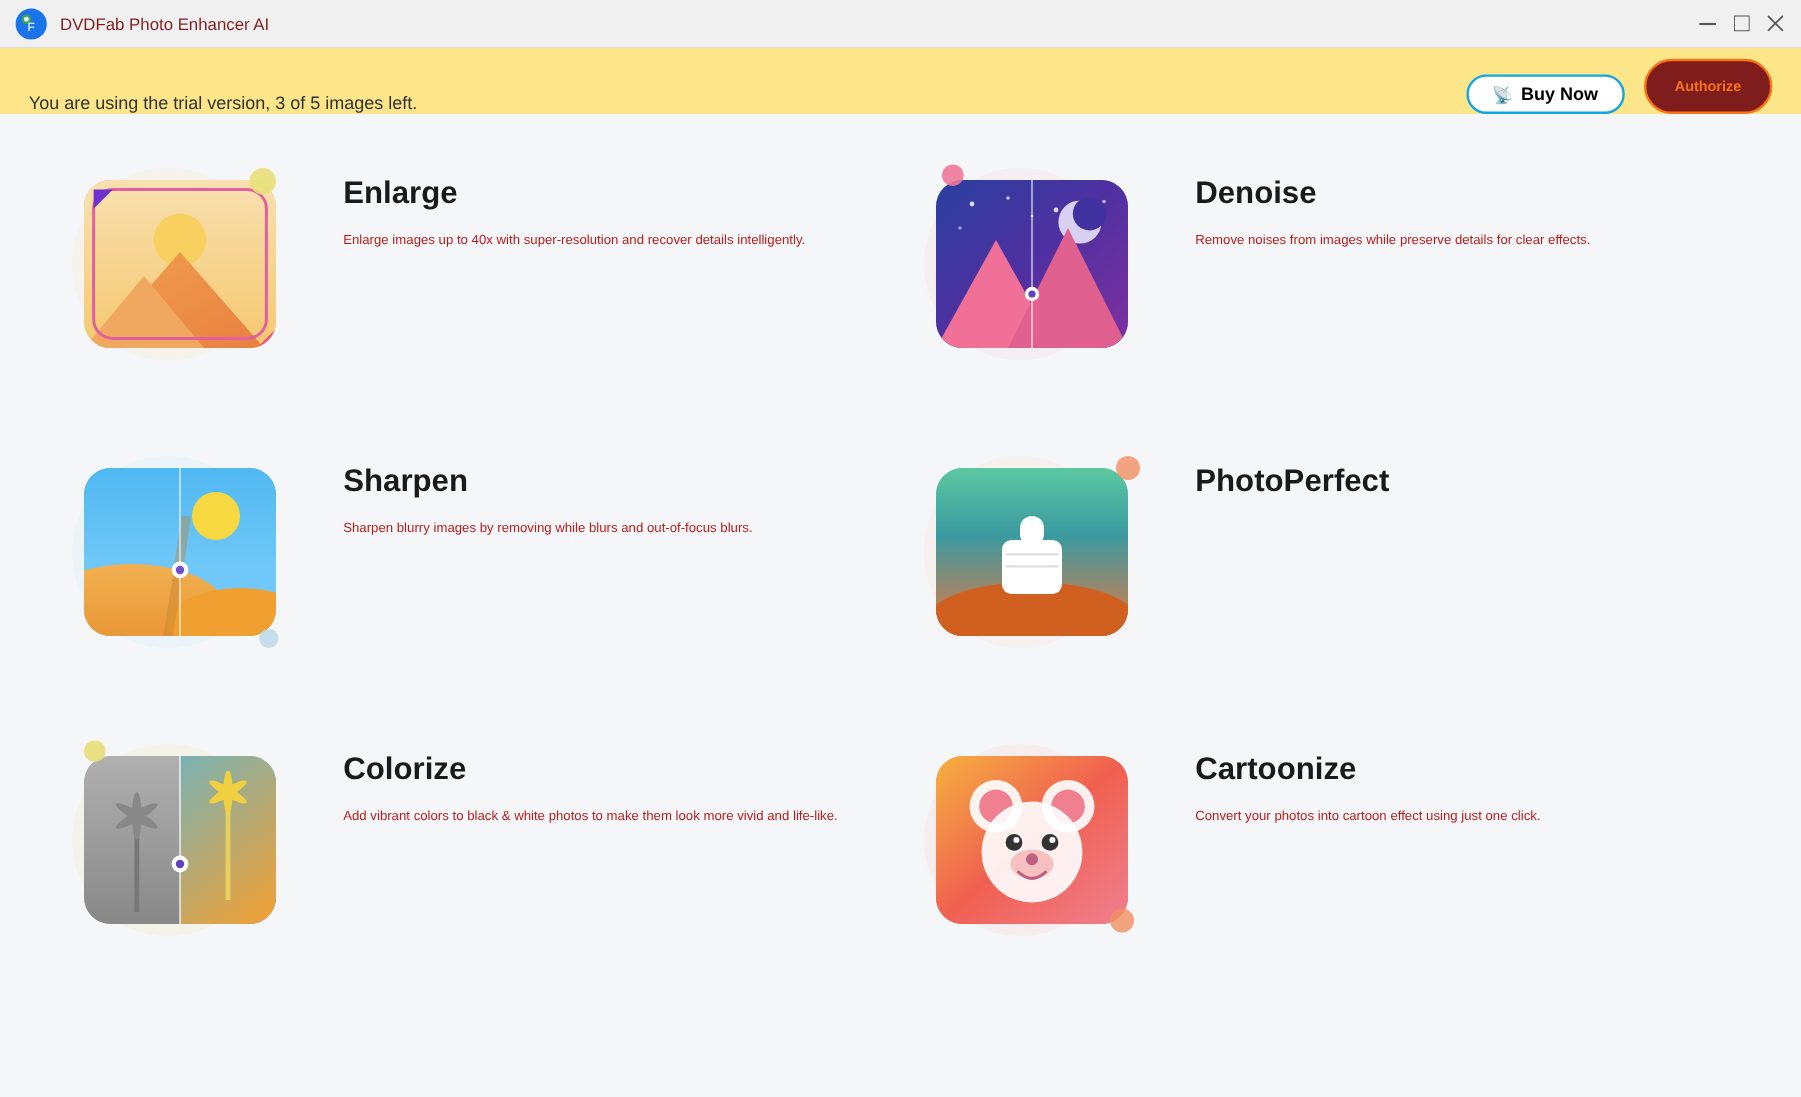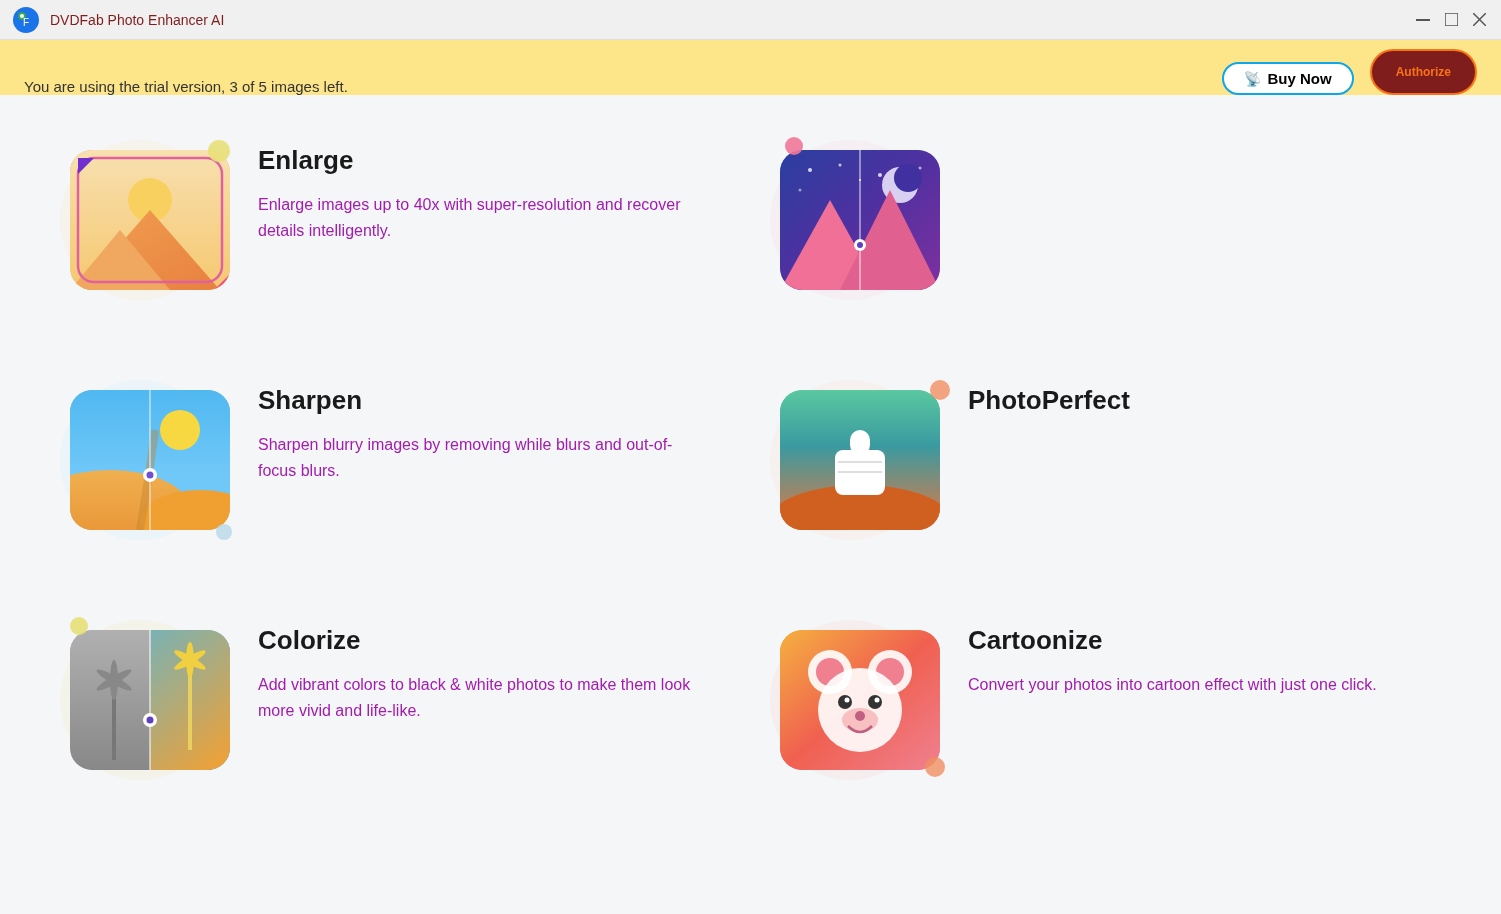--- a/index.html
+++ b/index.html
@@ -102,21 +102,21 @@
     .features-grid {
       display: grid;
       grid-template-columns: 1fr 1fr;
       gap: 30px 40px;
       max-width: 1380px;
     }
 
     .feature-card {
       display: flex;
       align-items: flex-start;
-      gap: 8px;
+      gap: 36px;
       padding: 20px 10px;
       cursor: pointer;
       border-radius: 12px;
       transition: background 0.2s;
     }
 
     .feature-icon-wrap {
       position: relative;
       width: 200px;
       height: 170px;
@@ -153,22 +153,22 @@
       flex: 1;
       padding-top: 10px;
     }
     .feature-title {
       font-size: 26px;
       font-weight: 600;
       color: #1a1a1a;
       margin-bottom: 16px;
     }
     .feature-desc {
-      font-size: 16px;
-      color: #a21caf;
+      font-size: 11px;
+      color: #b91c1c;
       line-height: 1.6;
     }
 
     
     .main-content::-webkit-scrollbar {
       width: 8px;
     }
     .main-content::-webkit-scrollbar-track {
       background: #e8e8e8;
     }
@@ -316,20 +316,24 @@
             <polygon points="0,140 50,50 100,140" fill="#f07098"></polygon>
 
             <polygon points="60,140 110,40 160,140" fill="#e06090"></polygon>
 
             <line x1="80" y1="0" x2="80" y2="140" stroke="white" stroke-width="1.5" opacity="0.6"></line>
             <circle cx="80" cy="95" r="6" fill="white"></circle>
             <circle cx="80" cy="95" r="3" fill="#6040c0"></circle>
           </svg>
         </div>
       </div>
+      <div class="feature-text">
+        <div class="feature-title">Denoise</div>
+        <div class="feature-desc">Remove noises from images while preserve details for clear effects.</div>
+      </div>
     </div>
 
     <div class="feature-card">
       <div class="feature-icon-wrap">
         <div class="feature-icon-bg" style="background:#d0eef8; left:10px; top:5px;"></div>
         <div class="feature-dot" style="width:16px;height:16px;background:#b8d8e8;bottom:5px;right:18px;opacity:0.8;"></div>
         <div class="feature-icon-img icon-sharpen">
           <svg width="160" height="140" viewBox="0 0 160 140">
             <defs>
               <linearGradient id="skyBlue" x1="0%" y1="0%" x2="0%" y2="60%">
@@ -467,18 +471,18 @@
 
             <ellipse cx="80" cy="90" rx="18" ry="12" fill="#f8c0c0"></ellipse>
             <circle cx="80" cy="86" r="5" fill="#c06080"></circle>
 
             <path d="M68 96 Q80 108 92 96" stroke="#c06080" stroke-width="2.5" fill="none"></path>
           </svg>
         </div>
       </div>
       <div class="feature-text">
         <div class="feature-title">Cartoonize</div>
-        <div class="feature-desc">Convert your photos into cartoon effect with just one click.</div>
+        <div class="feature-desc">Convert your photos into cartoon effect using just one click.</div>
       </div>
     </div>
 
   </div>
 </div>
 
 </body></html>

